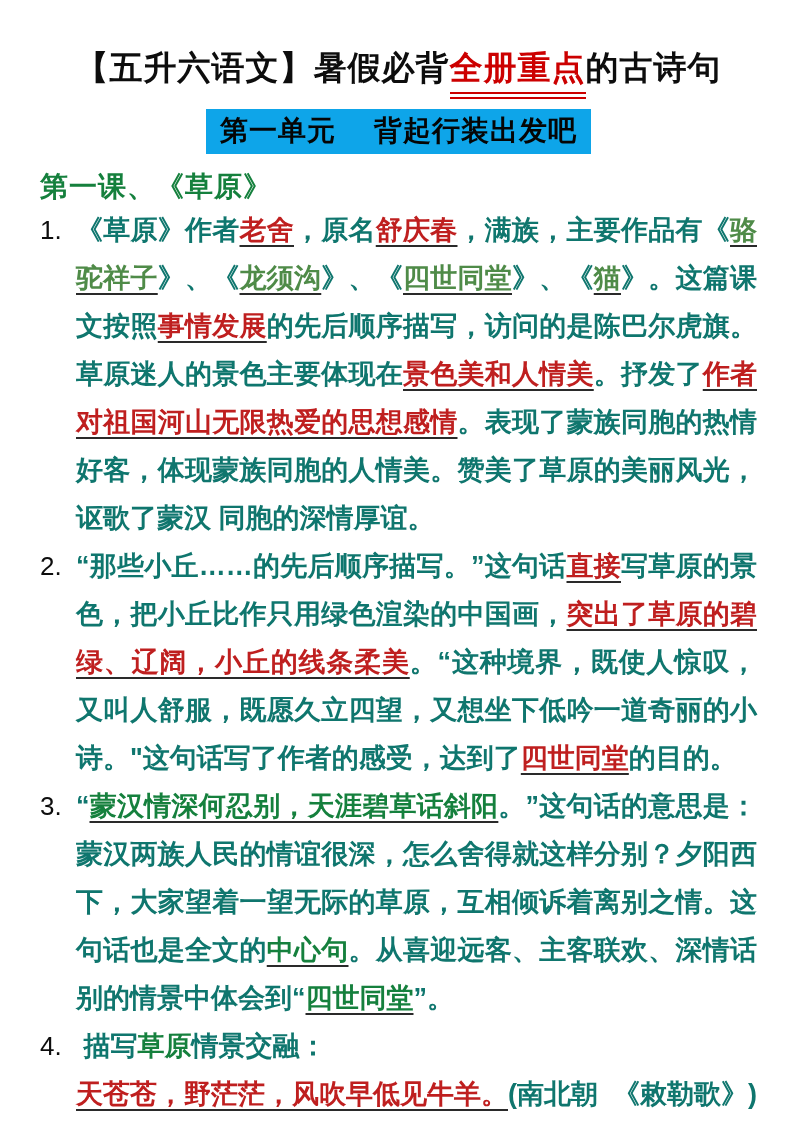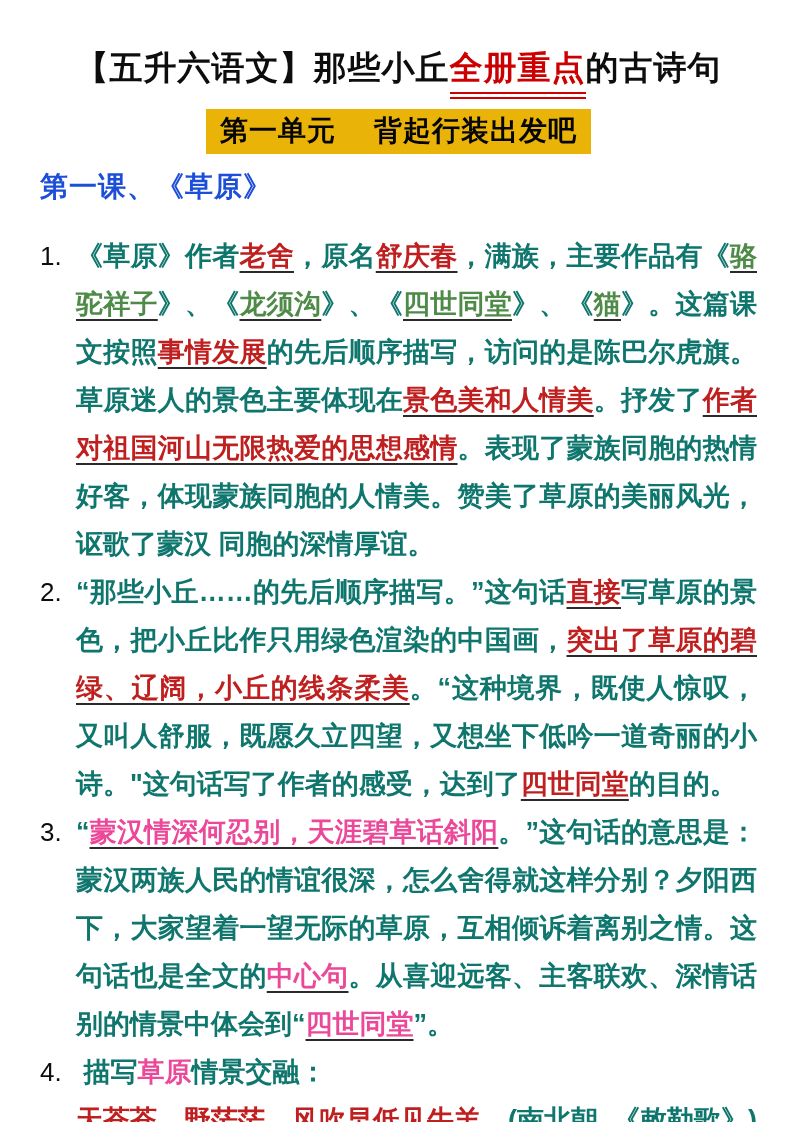--- a/index.html
+++ b/index.html
@@ -31,32 +31,32 @@
     display: inline-block;
     border-bottom: 7px double #cc0000;
     padding-bottom: 1px;
   }
   .doc-subtitle-wrap {
     text-align: center;
     margin: 4px 0 14px 0;
   }
   .doc-subtitle {
     display: inline-block;
-    background: #eab308;
+    background: #0ea5e9;
     color: #050505;
     font-size: 28px;
     font-weight: 700;
     padding: 3px 14px 4px 14px;
     letter-spacing: 1px;
   }
   .section-heading {
-    color: #1d4ed8;
+    color: #15803d;
     font-size: 28px;
     font-weight: 700;
-    margin: 14px 0 26px 0;
+    margin: 14px 0 0 0;
     letter-spacing: 1px;
   }
   
   .study-list { font-size: 27px; }
   .item {
     display: flex;
     align-items: flex-start;
   }
   .num {
     flex: 0 0 36px;
@@ -69,33 +69,33 @@
   .body-txt {
     flex: 1 1 auto;
     line-height: 48px;
     font-weight: 700;
     text-align: justify;
   }
   .run { white-space: pre-wrap; }
   .run.plain { color: #0f766e; }
   .run.red    { color: #bf1f1f; font-family: "DejaVu Serif", serif; font-weight: 700; }
   .run.green  { color: #4f8b48; font-family: "DejaVu Serif", serif; font-weight: 600; }
-  .run.purple { color: #ec4899; font-family: Liberation Sans, sans-serif; font-weight: 600; }
+  .run.purple { color: #15803d; font-family: Liberation Sans, sans-serif; font-weight: 600; }
   .run.u {
     text-decoration: underline;
     text-decoration-color: #2a2a2a;
     text-decoration-thickness: 2px;
     text-underline-offset: 6px;
   }
 </style>
 </head>
 <body>
 
 <div class="doc-title">
-  <span>【五升六语文】那些小丘</span><span class="hl-red">全册重点</span><span>的古诗句</span>
+  <span>【五升六语文】暑假必背</span><span class="hl-red">全册重点</span><span>的古诗句</span>
 </div>
 
 <div class="doc-subtitle-wrap">
   <span class="doc-subtitle">第一单元　 背起行装出发吧</span>
 </div>
 
 <div class="section-heading">第一课、《草原》</div>
 
 <div class="study-list">
     <div class="item">

